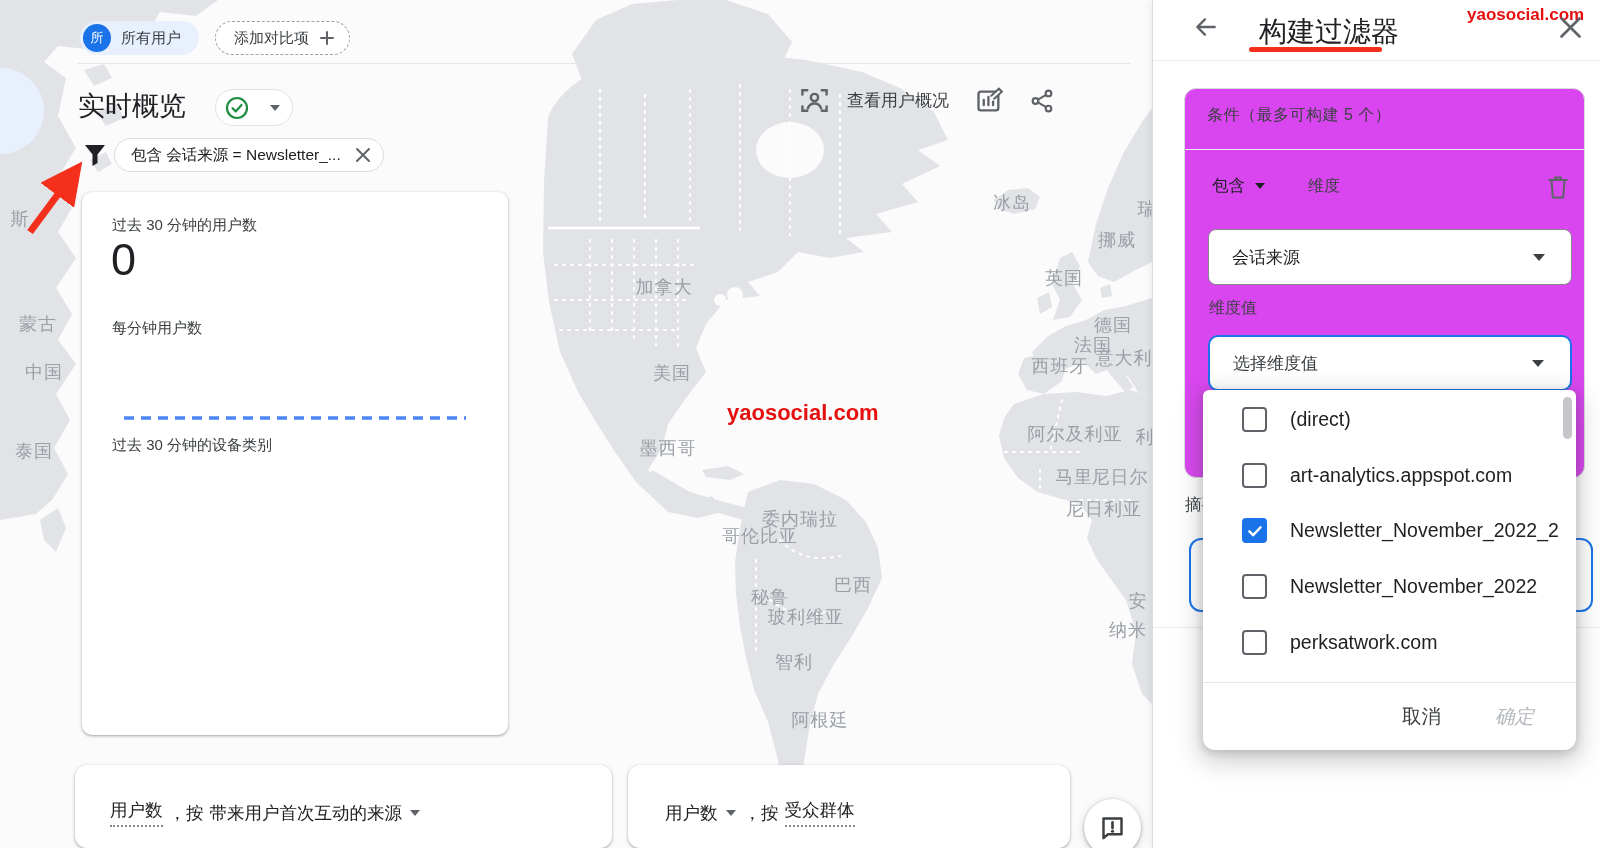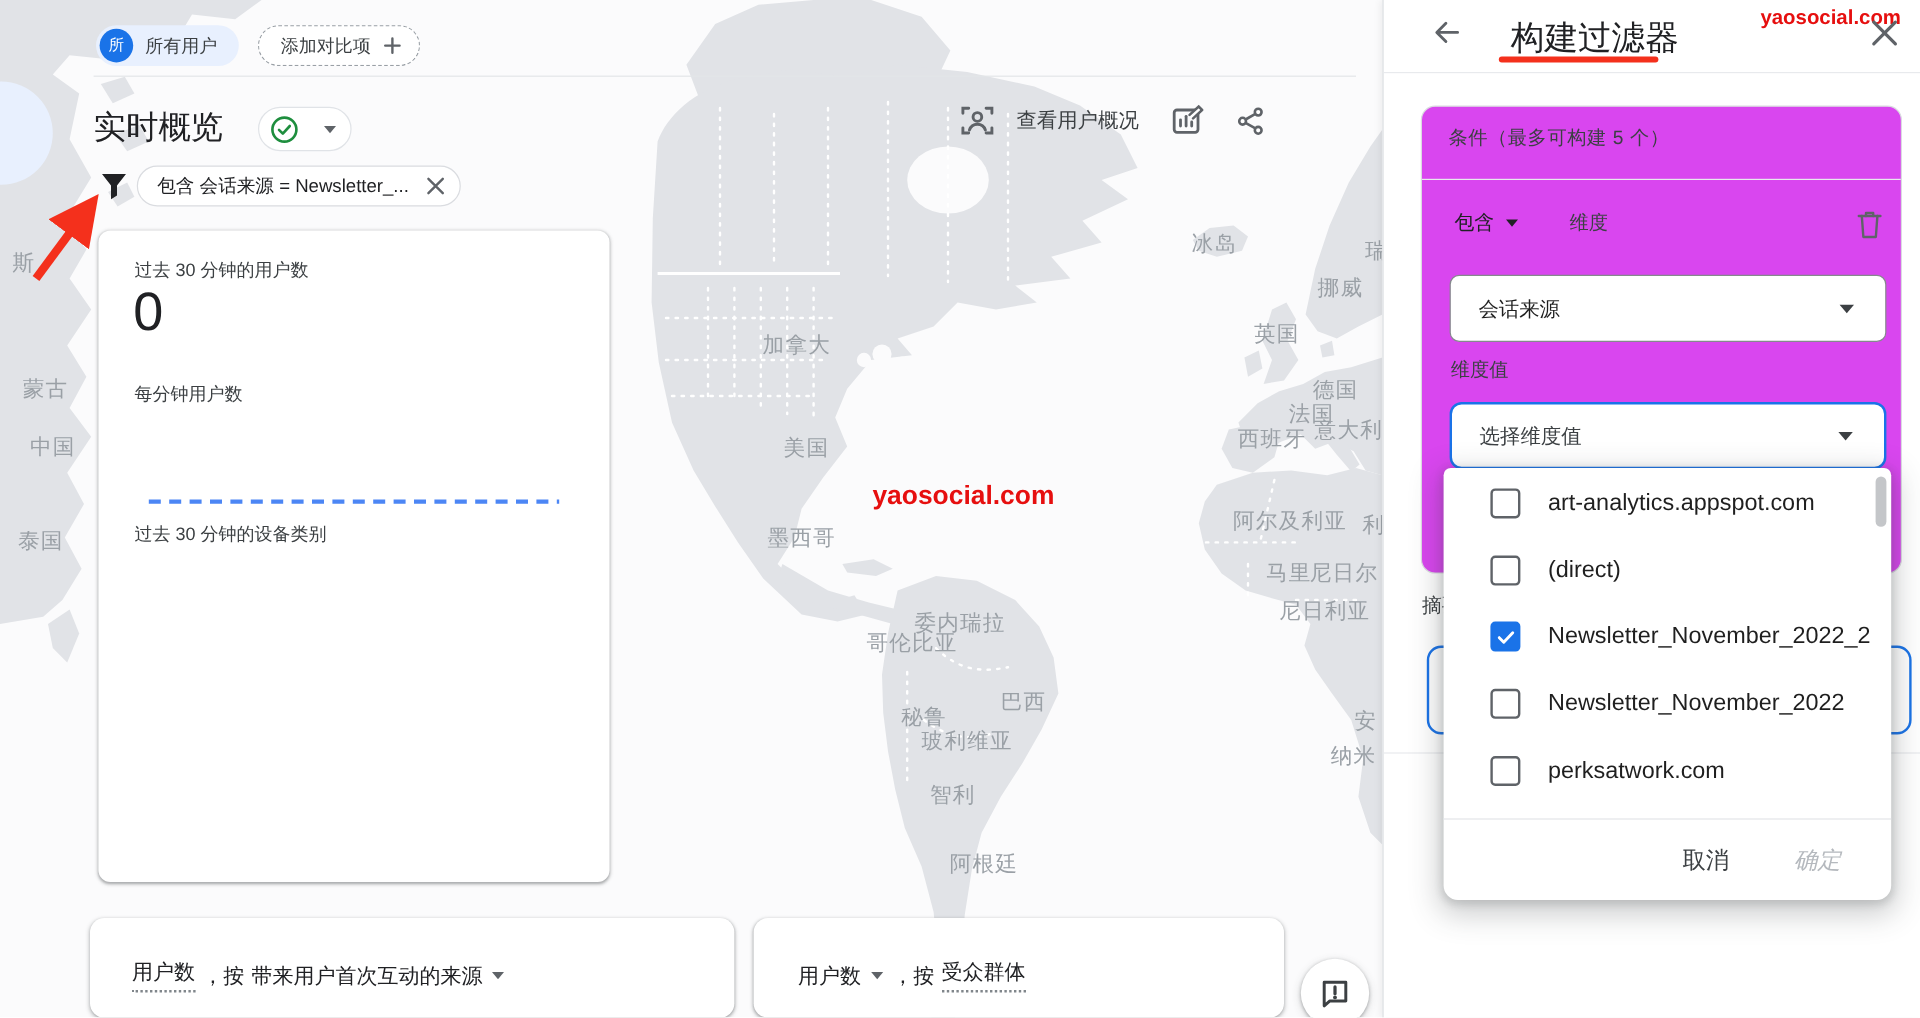--- a/index.html
+++ b/index.html
@@ -351,25 +351,25 @@
     </div>
 
     <div class="summary-label">摘要</div>
     <div class="summary-box"></div>
     <div class="panel-divider2"></div>
 
     <div class="dropdown">
       <div class="opt-list">
         <div class="opt-row">
           <span class="opt-cbx" data-checked="false"></span>
+          <span class="opt-label">(direct)</span>
+        </div>
+        <div class="opt-row">
+          <span class="opt-cbx" data-checked="false"></span>
           <span class="opt-label">art-analytics.appspot.com</span>
-        </div>
-        <div class="opt-row">
-          <span class="opt-cbx" data-checked="false"></span>
-          <span class="opt-label">(direct)</span>
         </div>
         <div class="opt-row">
           <span class="opt-cbx" data-checked="true">
               <svg width="18" height="18" viewBox="0 0 24 24">
                 <path d="M4.5 12.5 L9.5 17.5 L19.5 7" stroke="#fff" stroke-width="3.2" fill="none" stroke-linecap="round" stroke-linejoin="round"></path>
               </svg>
             </span>
           <span class="opt-label">Newsletter_November_2022_2</span>
         </div>
         <div class="opt-row">

